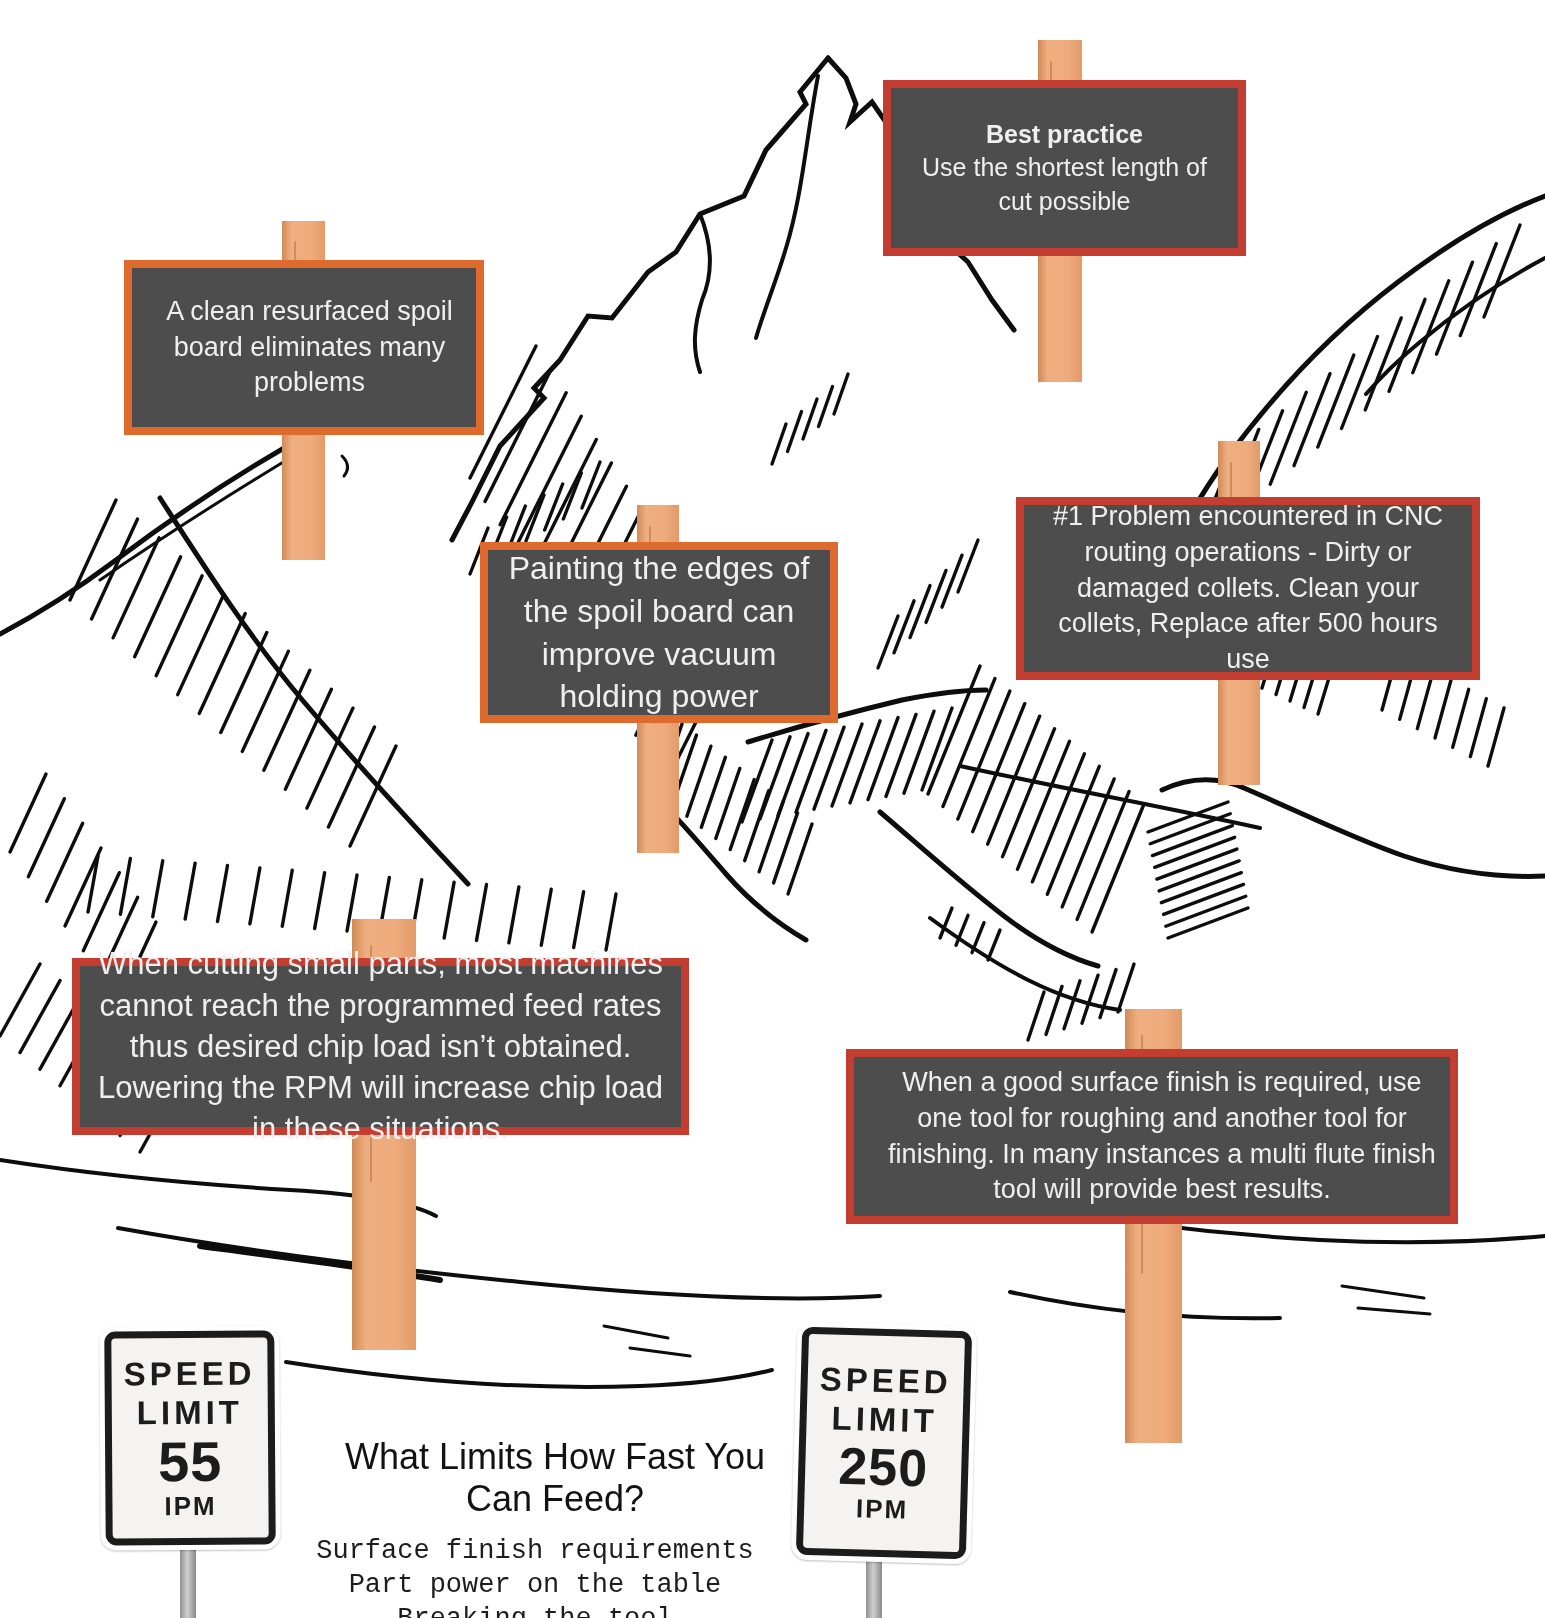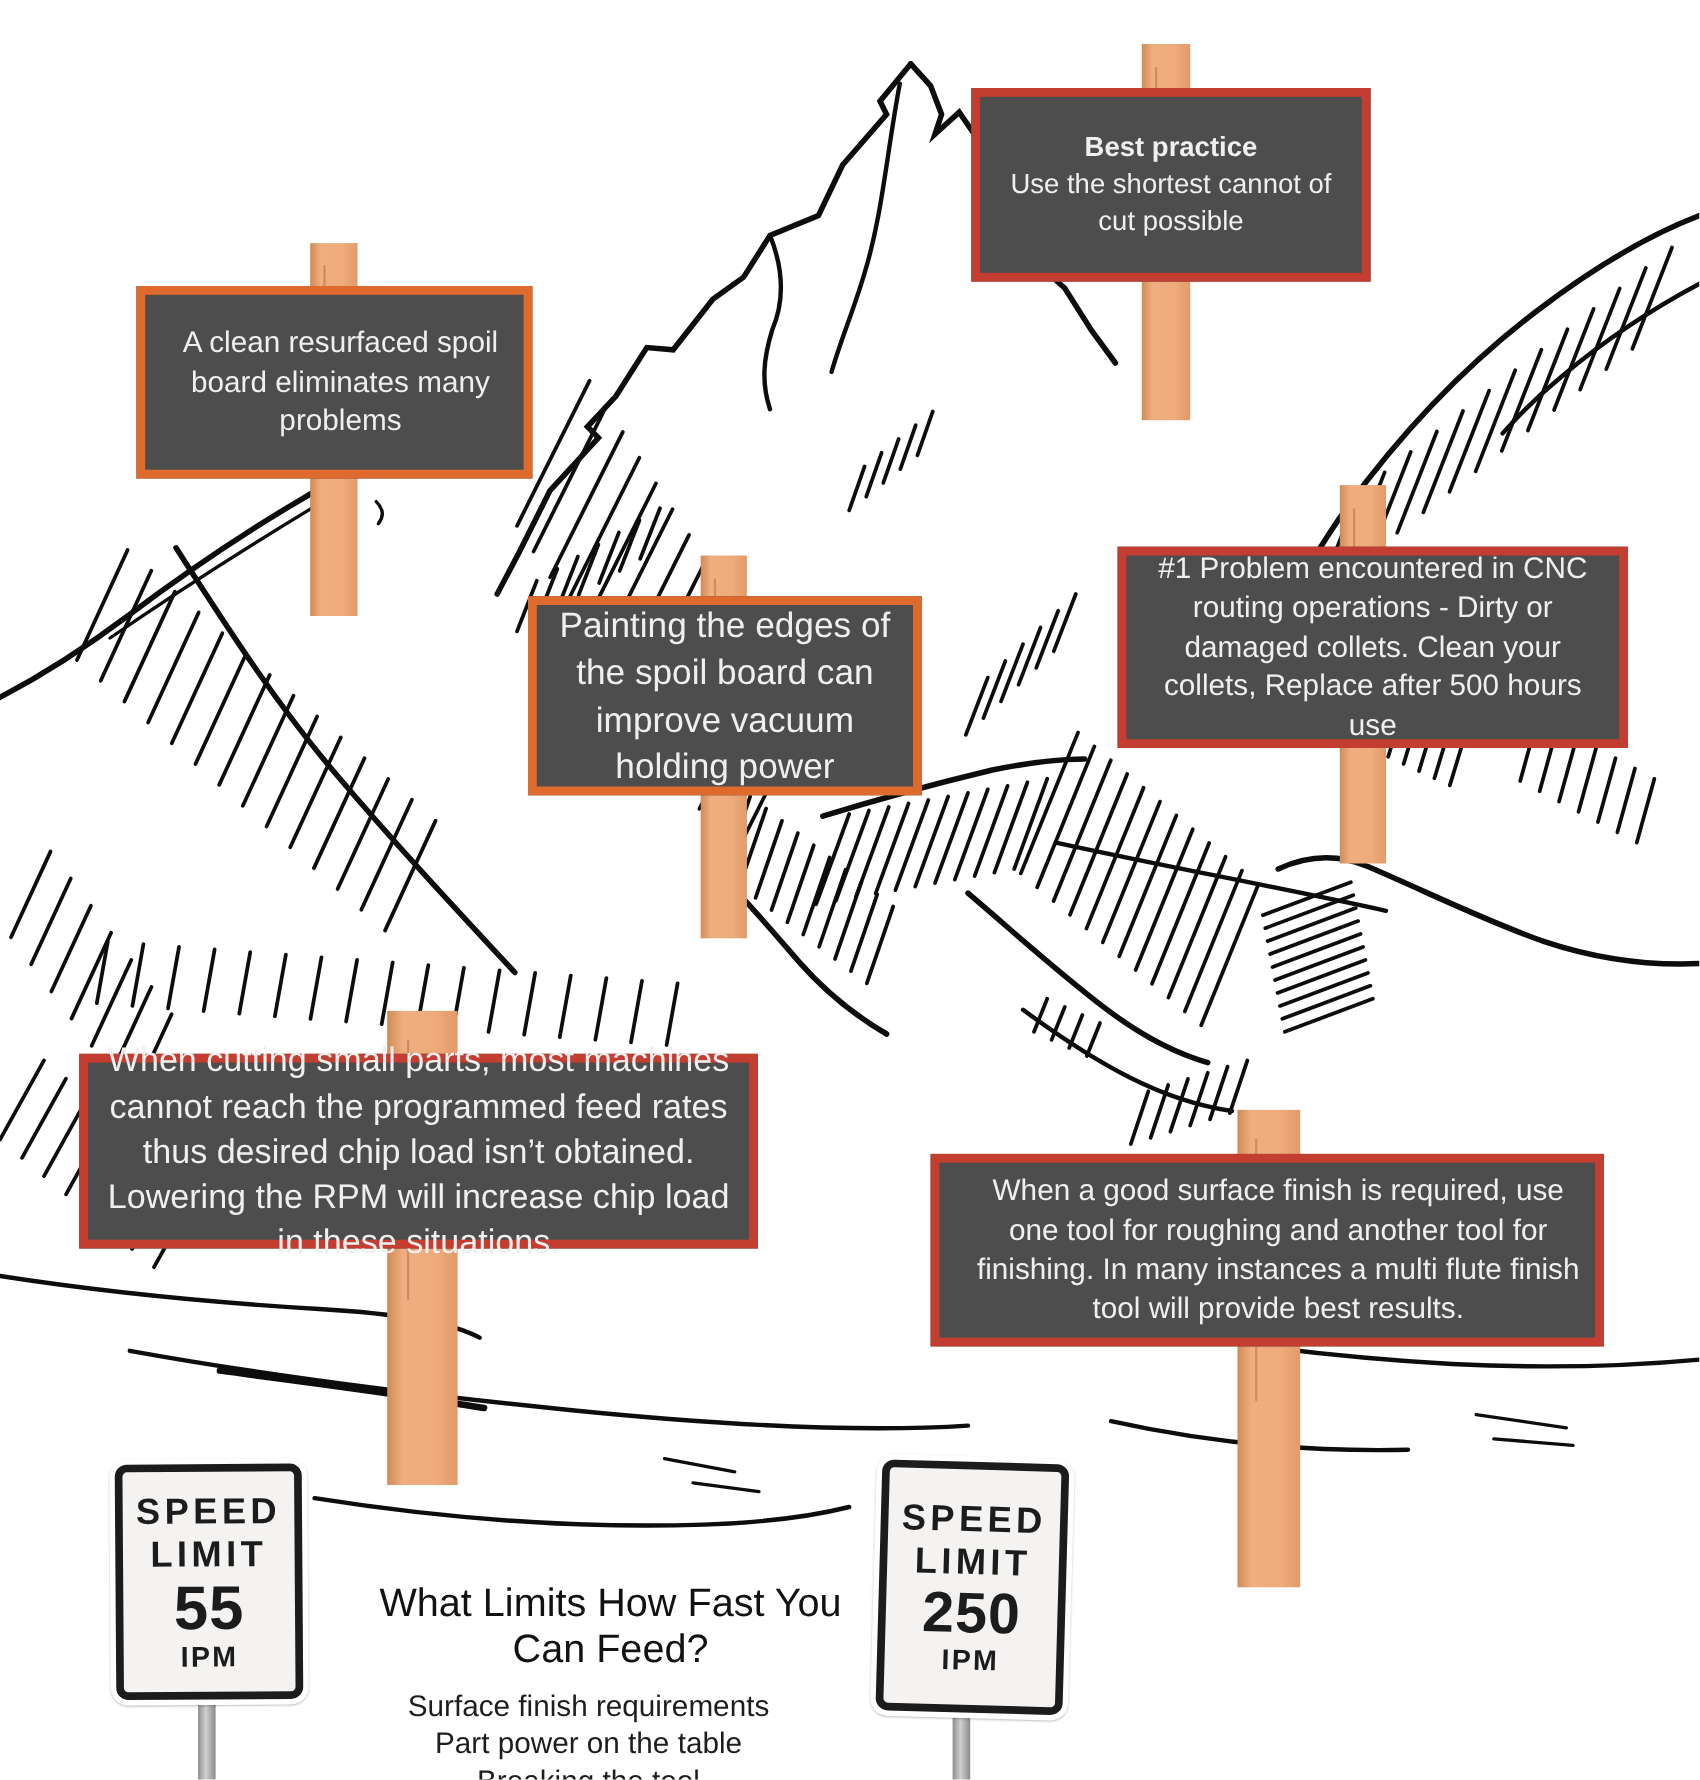--- a/index.html
+++ b/index.html
@@ -54,21 +54,21 @@
   .speed .unit{font-size:26px;font-weight:700;letter-spacing:2px;line-height:1.1;}
   .sp1{left:100px;top:1326px;width:180px;height:224px;transform:rotate(-.4deg);}
   .sp2{left:794px;top:1324px;width:180px;height:238px;transform:rotate(1.6deg);}
   .pole{position:absolute;z-index:3;background:linear-gradient(90deg,#8f8f8f,#cfcfcf 45%,#8a8a8a);}
   .pl1{left:180px;top:1546px;width:16px;height:72px;}
   .pl2{left:866px;top:1558px;width:16px;height:60px;}
 
   
   .feed-block{position:absolute;z-index:4;left:280px;top:1436px;width:510px;text-align:center;color:#121212;}
   .feed-heading{font-size:36px;font-weight:normal;margin-bottom:14px;margin-left:40px;}
-  .feed-item{font-size:27px;line-height:34px;color:#1d1d1d;}
+  .feed-item{font-size:27px;line-height:34px;color:#1d1d1d;font-family:Liberation Mono, monospace;}
 </style>
 </head>
 <body>
 
 <div id="canvas">
 
   <svg id="mtn" viewBox="0 0 1545 1618" xmlns="http://www.w3.org/2000/svg">
       <path d="M828 58 L800 92 L806 104 L766 150 L744 196 L700 214 L676 252 L648 272 L612 318 L588 316 L560 360 L534 388 L544 398 L500 446 L472 502 L452 540" fill="none" stroke="#0d0d0d" stroke-width="5" stroke-linecap="round"></path>
       <path d="M828 58 L846 78 L856 104 L850 122 L872 102 L894 134 L912 170 L906 182 L930 206 L946 242 L968 262 L992 300 L1014 330" fill="none" stroke="#0d0d0d" stroke-width="5" stroke-linecap="round"></path>
       <path d="M818 76 C806 140 802 196 786 248 C776 282 764 310 756 338" fill="none" stroke="#0d0d0d" stroke-width="4" stroke-linecap="round"></path>
@@ -255,21 +255,21 @@
 
   <div class="post p1"></div>
   <div class="post p2"></div>
   <div class="post p3"></div>
   <div class="post p4"></div>
   <div class="post p5"></div>
   <div class="post p6"></div>
 
   <div class="board b1" style="border-color: rgb(195, 61, 48);">
     <div class="board-heading">Best practice</div>
-    <div>Use the shortest cannot of cut possible</div>
+    <div>Use the shortest length of cut possible</div>
   </div>
   <div class="board b2" style="border-color: rgb(223, 106, 46); padding-left: 23px;">
     <div>A clean resurfaced spoil board eliminates many problems</div>
   </div>
   <div class="board b3" style="border-color: rgb(223, 106, 46);">
     <div>Painting the edges of the spoil board can  improve vacuum holding power</div>
   </div>
   <div class="board b4" style="border-color: rgb(195, 61, 48);">
     <div>#1 Problem encountered in CNC routing operations - Dirty or damaged collets. Clean your collets, Replace after 500 hours use</div>
   </div>

